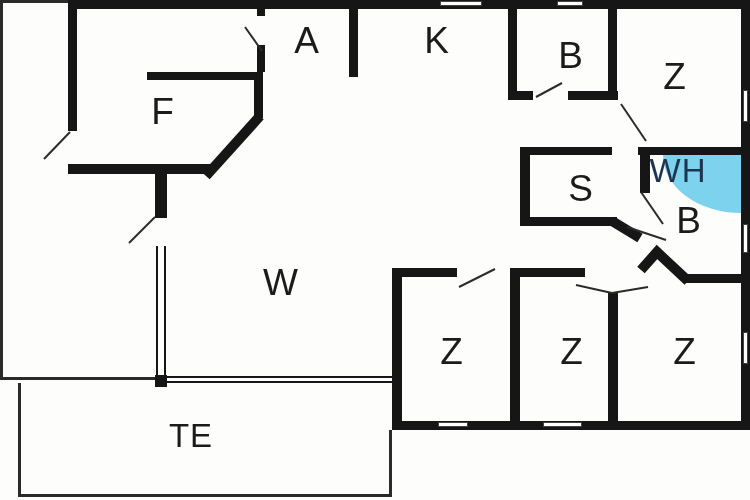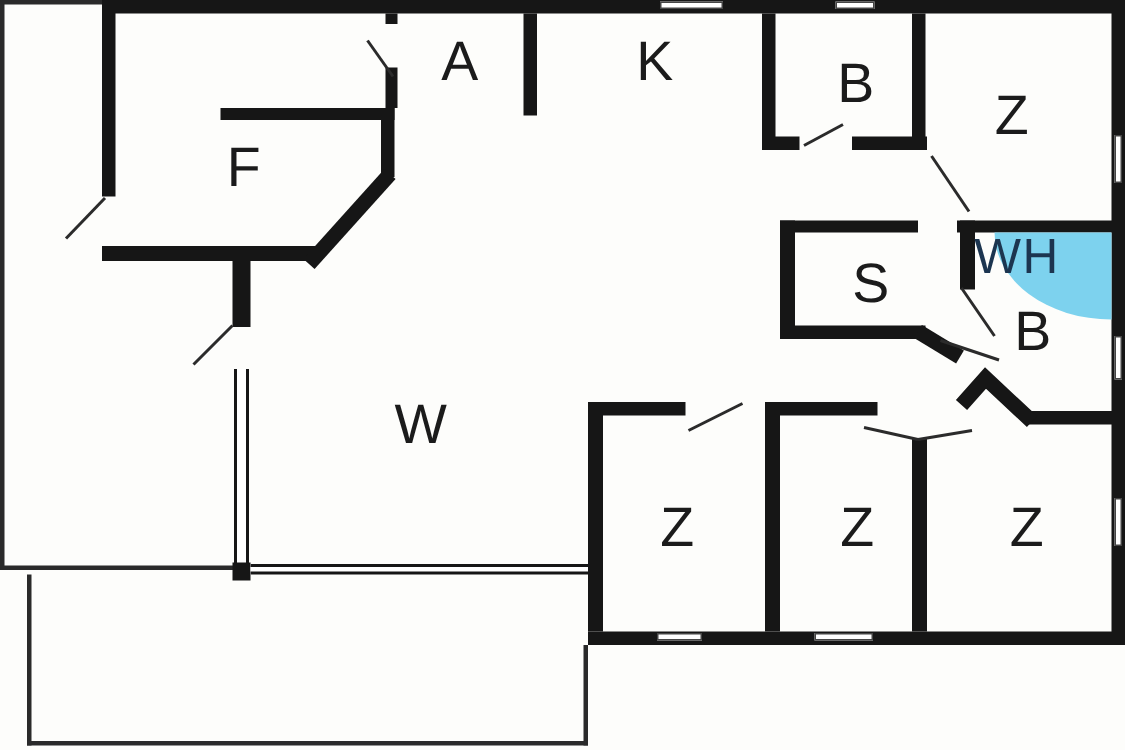--- a/index.html
+++ b/index.html
@@ -101,14 +101,15 @@
   <span class="room-label" style="left:571px;top:56px;">B</span>
   <span class="room-label" style="left:675px;top:77px;">Z</span>
   <span class="room-label" style="left:163px;top:112px;">F</span>
   <span class="room-label" style="left:581px;top:189px;">S</span>
   <span class="room-label wh" style="left:678px;top:171px;">WH</span>
   <span class="room-label" style="left:689px;top:221px;">B</span>
   <span class="room-label" style="left:281px;top:283px;">W</span>
   <span class="room-label" style="left:452px;top:352px;">Z</span>
   <span class="room-label" style="left:572px;top:352px;">Z</span>
   <span class="room-label" style="left:685px;top:352px;">Z</span>
+  <span class="room-label small" style="left:191px;top:436px;">TE</span>
 
 </div>
 
 </body></html>

